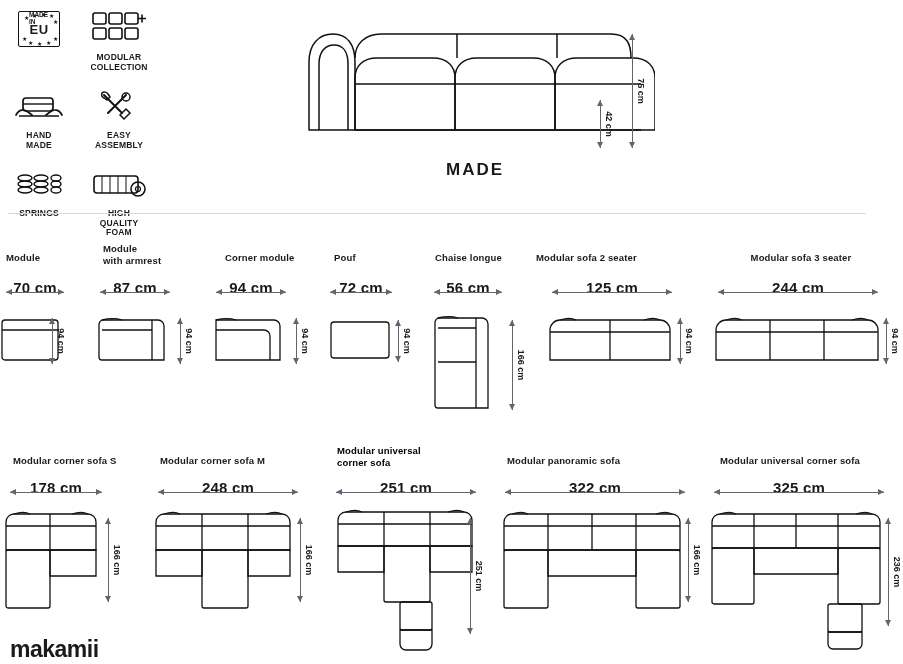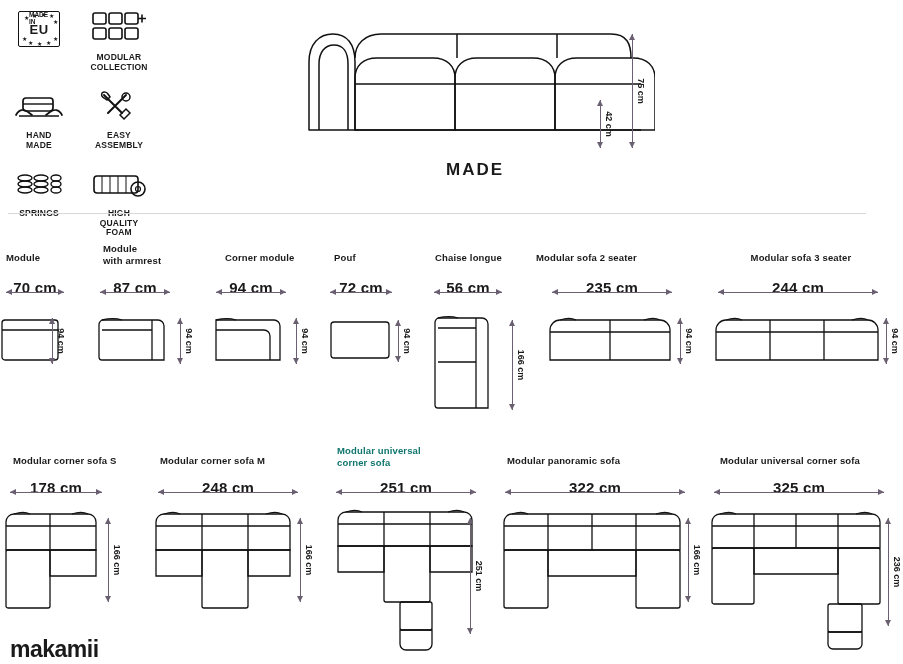--- a/index.html
+++ b/index.html
@@ -327,21 +327,21 @@
   <div class="vdim" style="left:508px;top:320px;height:90px;">
     <div class="vline"></div>
       <div class="vtxt">166 cm</div>
   </div>
 
   <div class="item" style="left:536px;top:252px;width:140px;">
     <div class="title">Modular sofa 2 seater</div>
   </div>
   <div class="item" style="left:552px;top:280px;width:120px;">
     <div class="dimbar">
-        <div class="label">235 cm</div>
+        <div class="label">125 cm</div>
         <div class="hline"></div>
       </div>
   </div>
   <div class="item" style="left:548px;top:306px;">
     <svg width="130" height="64" viewBox="0 0 130 64">
       <g fill="none" stroke="#111" stroke-width="1.3">
         <path d="M12 14 h100 a10 10 0 0 1 10 10 v30 h-120 v-30 a10 10 0 0 1 10 -10z"></path>
         <path d="M2 26 h120"></path>
         <path d="M62 14 v40"></path>
         <path d="M12 14 c6 -2 12 -2 16 0 M96 14 c6 -2 12 -2 16 0"></path>
@@ -423,21 +423,21 @@
         <path d="M96 44 h42 v26 h-42z"></path>
         <path d="M4 44 h46 v26 h-46z"></path>
       </g>
     </svg>
   </div>
   <div class="vdim" style="left:296px;top:518px;height:84px;">
     <div class="vline"></div>
       <div class="vtxt">166 cm</div>
   </div>
 
-  <div class="item" style="left:337px;top:445px;width:120px;color:#0f766e;">
+  <div class="item" style="left:337px;top:445px;width:120px;color:#000000;">
     <div class="title" style="white-space:pre-line;">Modular universal
 corner sofa</div>
   </div>
   <div class="item" style="left:336px;top:480px;width:140px;">
     <div class="dimbar">
         <div class="label">251 cm</div>
         <div class="hline"></div>
       </div>
   </div>
   <div class="item" style="left:334px;top:504px;">

